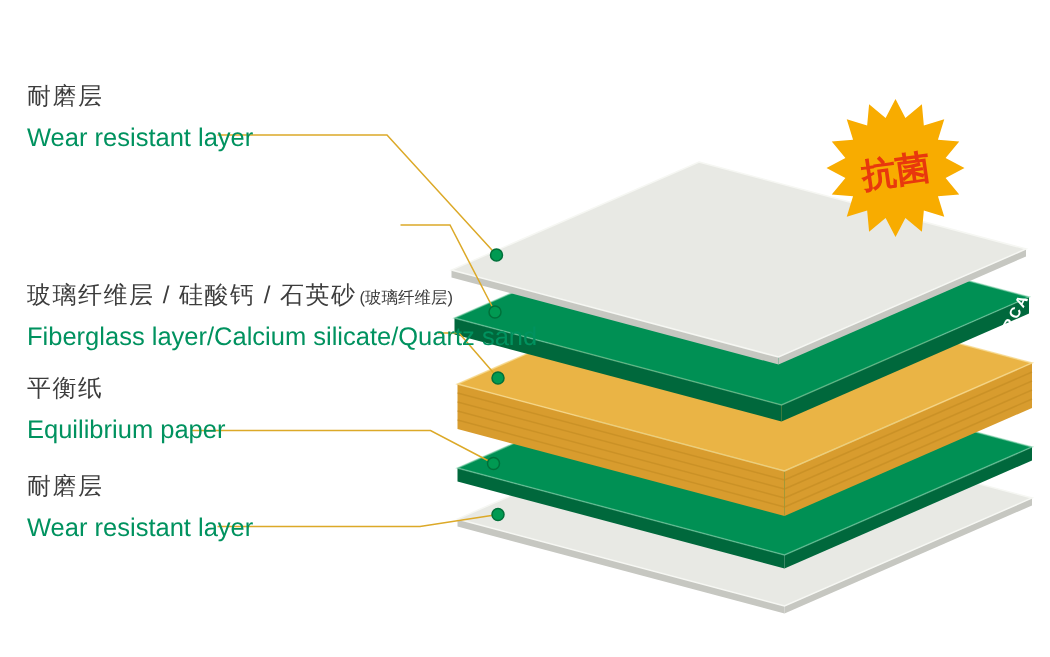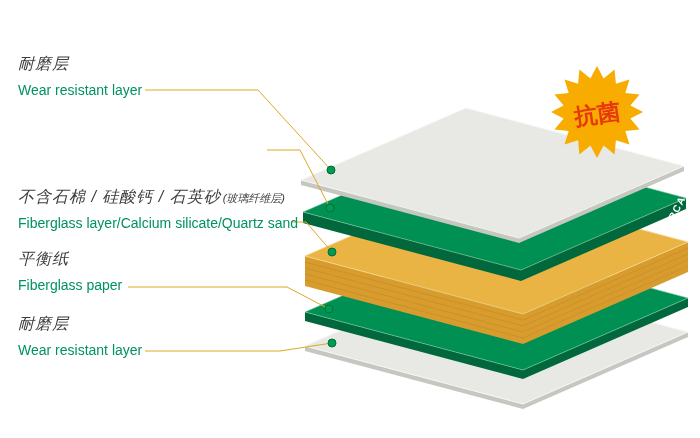--- a/index.html
+++ b/index.html
@@ -2,22 +2,22 @@
 <html><head>
 <meta charset="utf-8">
 <style>
   html,body{margin:0;padding:0;background:#fff;}
   .stage{
     position:relative;width:700px;height:438px;background:#ffffff;
     overflow:hidden;font-family:"Liberation Sans",sans-serif;
   }
   .diagram-svg{position:absolute;left:0;top:0;}
   .label{position:absolute;left:18px;}
-  .label .zh{font-size:16px;color:#3d3d3d;letter-spacing:1px;white-space:nowrap;font-style:italic;}
-  .label .en{font-size:14px;color:#00925f;margin-top:7px;white-space:nowrap;}
+  .label .zh{font-size:16px;color:#3d3d3d;letter-spacing:1px;white-space:nowrap;}
+  .label .en{font-size:17px;color:#00925f;margin-top:7px;white-space:nowrap;}
   .label .note{font-size:11px;color:#3d3d3d;margin-left:2px;letter-spacing:0;}
   .badge-text{fill:#e8380d;font-family:"Liberation Sans",sans-serif;font-weight:bold;font-size:23px;}
   .brand-text{fill:#ffffff;font-family:"Liberation Sans",sans-serif;font-weight:bold;font-size:10px;letter-spacing:1.5px;}
 </style>
 </head>
 <body>
 
 <div class="stage">
 
   <svg class="diagram-svg" width="700" height="438" viewBox="0 0 700 438">
@@ -81,28 +81,28 @@
   </svg>
 
   <div class="label" style="top:54px">
     <div class="zh">耐磨层</div>
     <div class="en">Wear resistant layer</div>
   </div>
 
 
   <div class="label" style="top:187px">
     <div class="zh">
-      <span>不含石棉 / 硅酸钙 / 石英砂</span><span class="note">(玻璃纤维层)</span>
+      <span>玻璃纤维层 / 硅酸钙 / 石英砂</span><span class="note">(玻璃纤维层)</span>
     </div>
     <div class="en">Fiberglass layer/Calcium silicate/Quartz sand</div>
   </div>
 
   <div class="label" style="top:249px">
     <div class="zh">平衡纸</div>
-    <div class="en">Fiberglass paper</div>
+    <div class="en">Equilibrium paper</div>
   </div>
 
   <div class="label" style="top:314px">
     <div class="zh">耐磨层</div>
     <div class="en">Wear resistant layer</div>
   </div>
 
 </div>
 
 </body></html>

